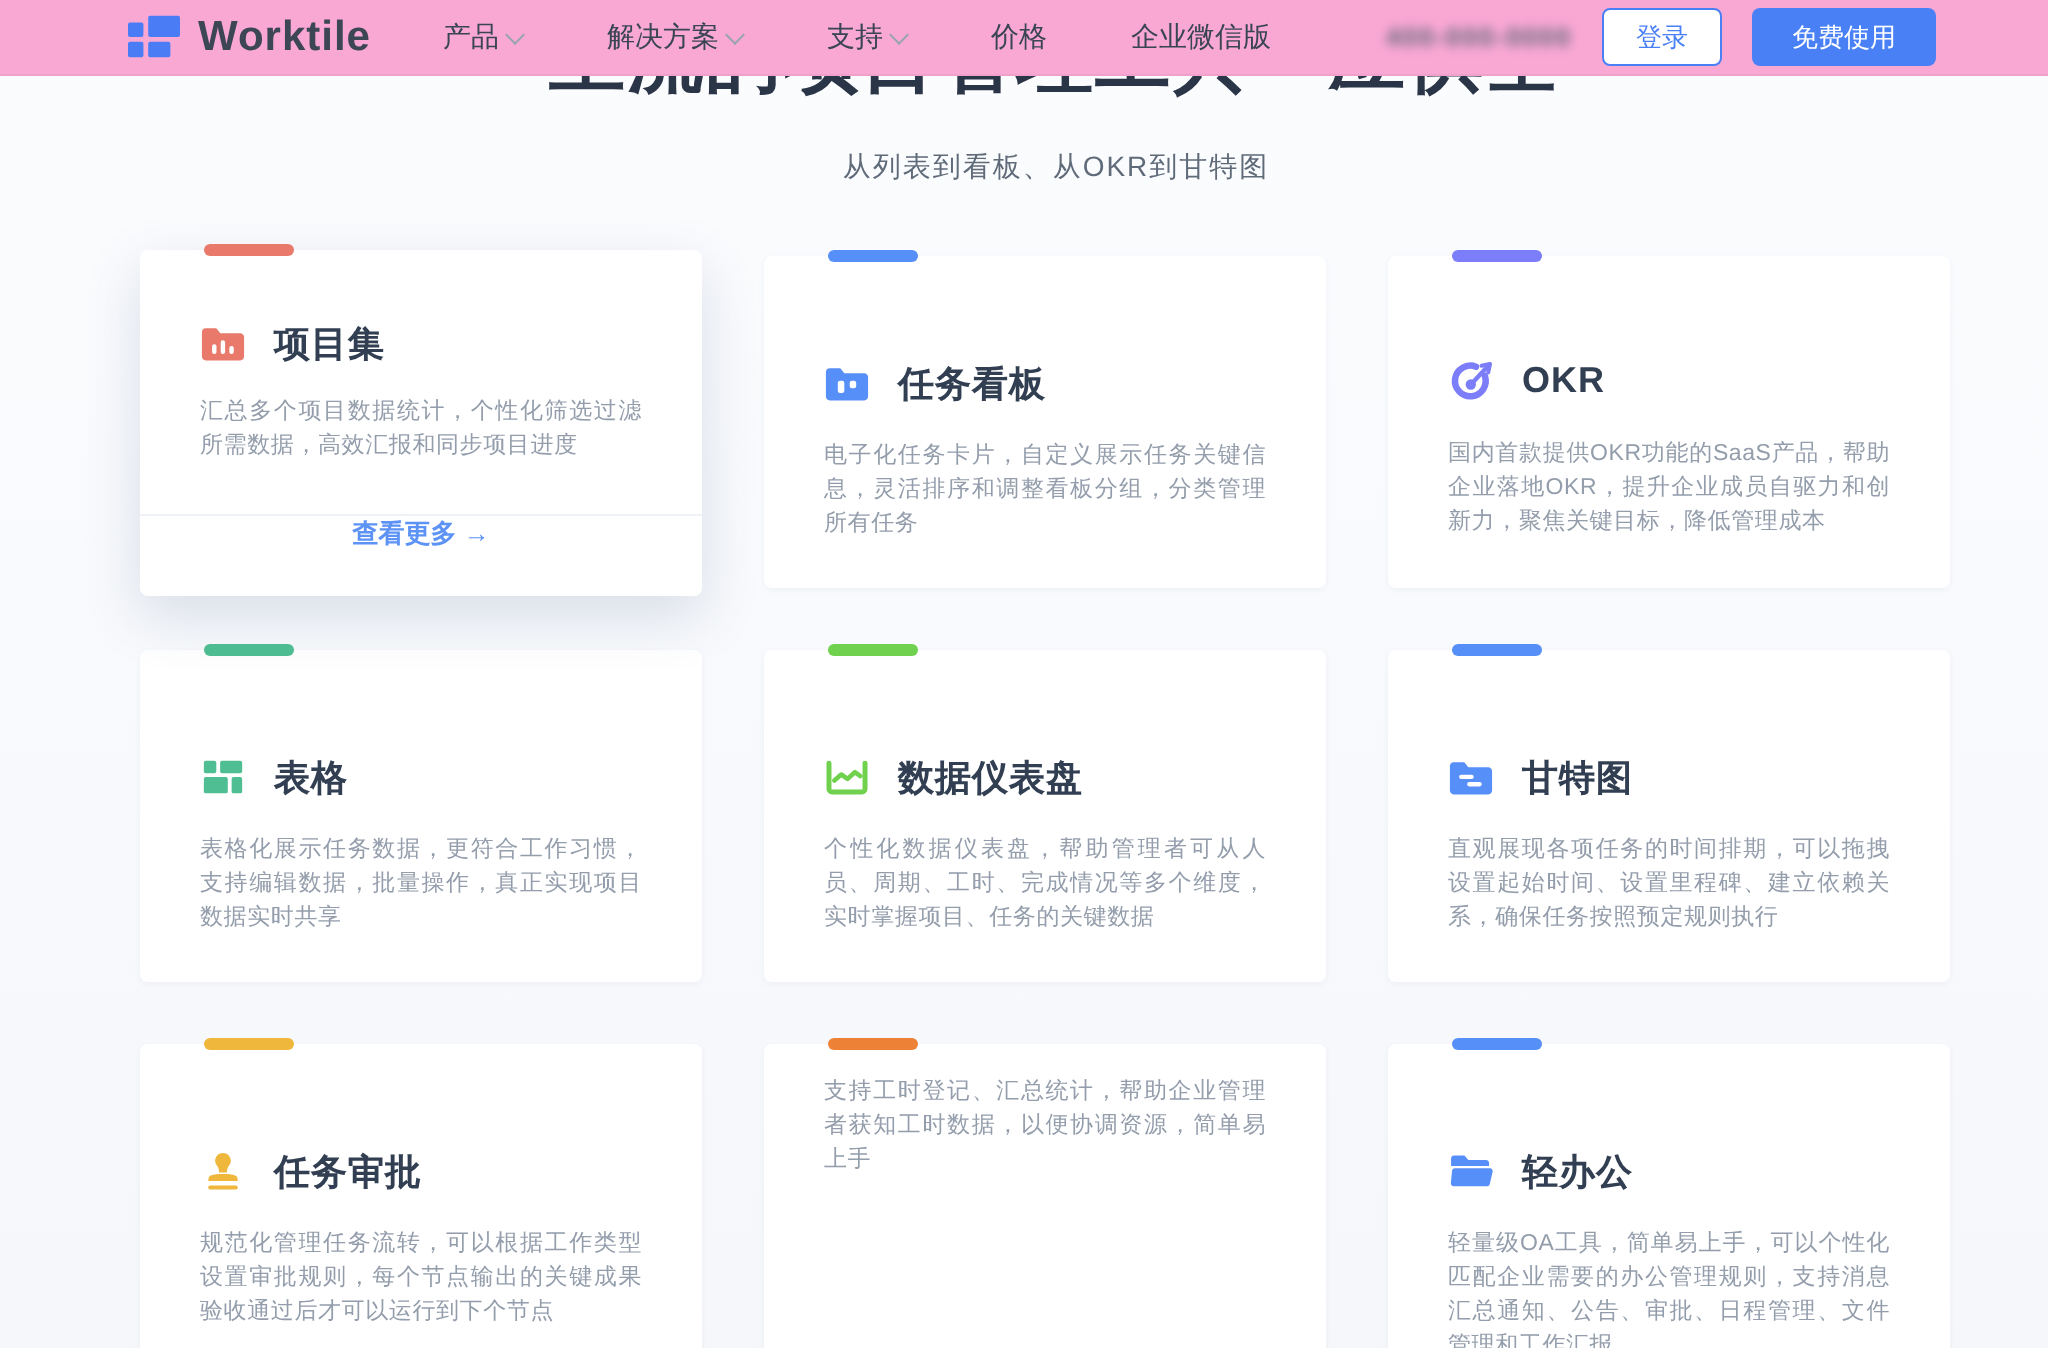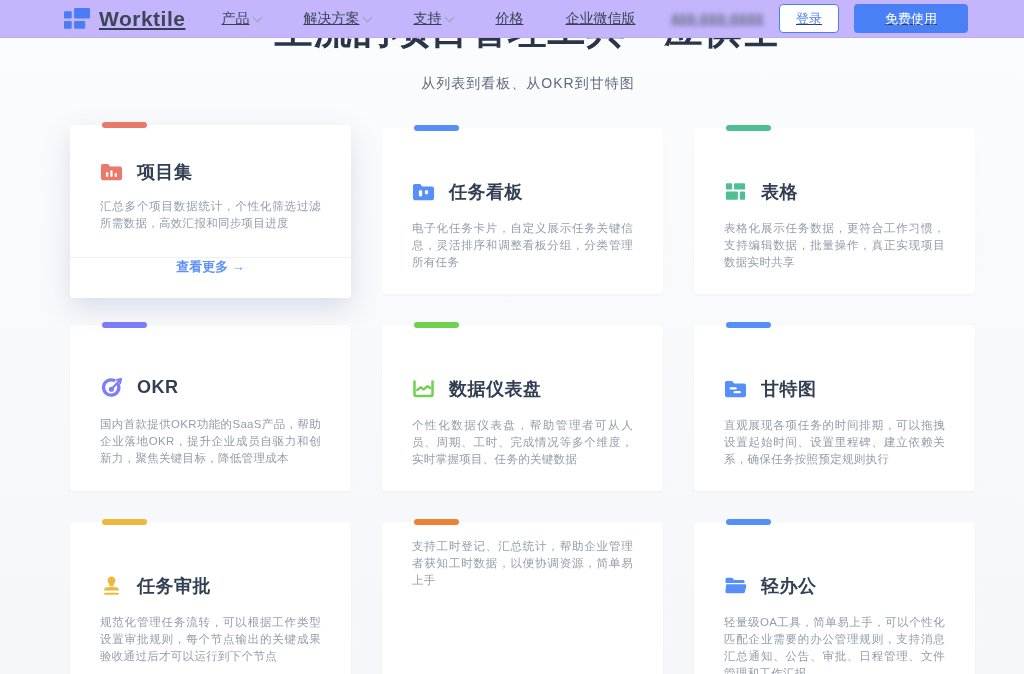--- a/index.html
+++ b/index.html
@@ -6,25 +6,24 @@
   html, body { width: 1024px; height: 674px; overflow: hidden; }
   body {
     font-family: "Liberation Sans", "DejaVu Sans", sans-serif;
     background: linear-gradient(180deg, #fbfcfe 0%, #f5f7fa 100%);
     color: #333f50;
   }
 
   
   .header {
     position: relative; z-index: 5;
-    height: 38px; background: #c4b5fd;
+    height: 38px; background: #f9a8d4;
     display: flex; align-items: center;
     padding: 0 56px 0 64px;
     border-bottom: 1px solid rgba(0,0,0,0.04);
-    text-decoration: underline;
   }
   .brand { display: flex; align-items: center; gap: 9px; cursor: pointer; }
   .brand-name { font-size: 21px; font-weight: bold; color: #3c4654; letter-spacing: 0.5px; }
   .nav { display: flex; align-items: center; margin-left: 36px; gap: 42px; }
   .nav-item {
     display: flex; align-items: center; gap: 5px;
     font-size: 14px; color: #3a4554; text-decoration: none; cursor: pointer;
   }
   .chevron {
     width: 7px; height: 7px; margin-top: -3px;
@@ -35,21 +34,21 @@
   .phone {
     font-size: 13px; font-weight: bold; color: #5b6574;
     filter: blur(2.6px); user-select: none; letter-spacing: 1px;
   }
   .btn { font-size: 13px; border-radius: 4px; cursor: pointer; line-height: 1; }
   .btn-login {
     padding: 7px 16px; background: #fff; color: #4a80f5;
     border: 1px solid #4a80f5;
   }
   .btn-cta {
-    padding: 8px 31px; background: #4a80f5; color: #fff; border: none;
+    padding: 8px 20px; background: #4a80f5; color: #fff; border: none;
   }
 
   
   .hero { text-align: center; position: relative; z-index: 1; padding-left: 32px; }
   .hero-title {
     font-size: 38px; line-height: 40px; font-weight: bold; color: #2b3548;
     margin-top: -28px; 
     letter-spacing: 1px; white-space: nowrap;
   }
   .hero-subtitle { margin-top: 25px; font-size: 14px; color: #606b7a; letter-spacing: 1px; }
@@ -172,54 +171,54 @@
             <rect x="13.4" y="10.8" width="3.4" height="4" rx="1.2" fill="#fff"></rect>
           </svg>
         </span>
       <h3 class="card-title">任务看板</h3>
     </div>
     <p class="card-desc">电子化任务卡片，自定义展示任务关键信息，灵活排序和调整看板分组，分类管理所有任务</p>
 
   </div>
 
   <div class="card">
+    <span class="topbar" style="background: rgb(124, 125, 248);"></span>
+    <div class="card-head">
+      <span class="card-icon">
+          <svg viewBox="0 0 24 24">
+            <path d="M19.2 8.3a8 8 0 1 1-4.6-4.8" fill="none" stroke="#7C7DF8" stroke-width="3.4" stroke-linecap="round"></path>
+            <circle cx="11.9" cy="12.8" r="2.7" fill="#7C7DF8"></circle>
+            <path d="M21.6 2.4l-8.2 8.8" stroke="#7C7DF8" stroke-width="2.3" stroke-linecap="round"></path>
+            <path d="M21.9 2.1l-.9 4.4M21.9 2.1l-4.4.9" stroke="#7C7DF8" stroke-width="2.1" stroke-linecap="round"></path>
+          </svg>
+        </span>
+      <h3 class="card-title">OKR</h3>
+    </div>
+    <p class="card-desc">国内首款提供OKR功能的SaaS产品，帮助企业落地OKR，提升企业成员自驱力和创新力，聚焦关键目标，降低管理成本</p>
+
+  </div>
+
+  <div class="card">
     <span class="topbar" style="background: rgb(79, 190, 146);"></span>
     <div class="card-head">
       <span class="card-icon">
           <svg viewBox="0 0 24 24">
             <rect x="2" y="3.5" width="6.5" height="6.5" rx="1" fill="#4FBE92"></rect>
             <rect x="10.5" y="3.5" width="11.5" height="6.5" rx="1" fill="#4FBE92"></rect>
             <rect x="2" y="12" width="12.5" height="8.5" rx="1" fill="#4FBE92"></rect>
             <rect x="16.5" y="12" width="5.5" height="8.5" rx="1" fill="#4FBE92"></rect>
           </svg>
         </span>
       <h3 class="card-title">表格</h3>
     </div>
     <p class="card-desc">表格化展示任务数据，更符合工作习惯，支持编辑数据，批量操作，真正实现项目数据实时共享</p>
 
   </div>
 
   <div class="card">
-    <span class="topbar" style="background: rgb(124, 125, 248);"></span>
-    <div class="card-head">
-      <span class="card-icon">
-          <svg viewBox="0 0 24 24">
-            <path d="M19.2 8.3a8 8 0 1 1-4.6-4.8" fill="none" stroke="#7C7DF8" stroke-width="3.4" stroke-linecap="round"></path>
-            <circle cx="11.9" cy="12.8" r="2.7" fill="#7C7DF8"></circle>
-            <path d="M21.6 2.4l-8.2 8.8" stroke="#7C7DF8" stroke-width="2.3" stroke-linecap="round"></path>
-            <path d="M21.9 2.1l-.9 4.4M21.9 2.1l-4.4.9" stroke="#7C7DF8" stroke-width="2.1" stroke-linecap="round"></path>
-          </svg>
-        </span>
-      <h3 class="card-title">OKR</h3>
-    </div>
-    <p class="card-desc">国内首款提供OKR功能的SaaS产品，帮助企业落地OKR，提升企业成员自驱力和创新力，聚焦关键目标，降低管理成本</p>
-
-  </div>
-
-  <div class="card">
     <span class="topbar" style="background: rgb(111, 209, 78);"></span>
     <div class="card-head">
       <span class="card-icon">
           <svg viewBox="0 0 24 24">
             <path d="M2.6 4.8v13.4c0 .9.7 1.6 1.6 1.6h15.6c.9 0 1.6-.7 1.6-1.6V4.8" fill="none" stroke="#6FD14E" stroke-width="2.6" stroke-linecap="round"></path>
             <path d="M5.4 13.8l3.6-3.1 3.3 2.3 3.8-3.5 2.9 2" fill="none" stroke="#6FD14E" stroke-width="2.4" stroke-linejoin="round" stroke-linecap="round"></path>
           </svg>
         </span>
       <h3 class="card-title">数据仪表盘</h3>
     </div>

